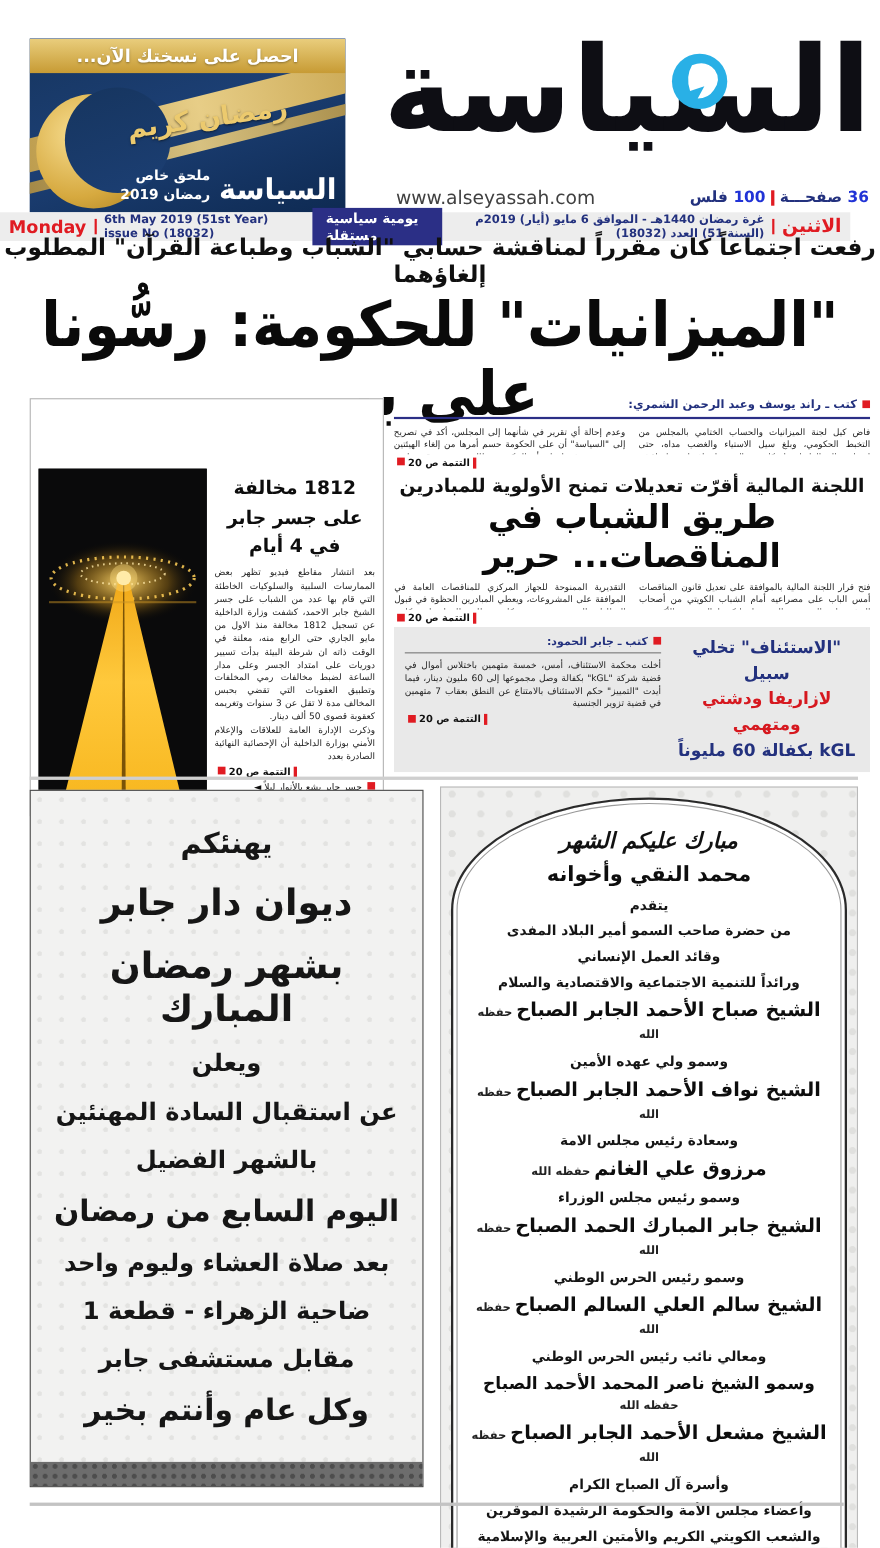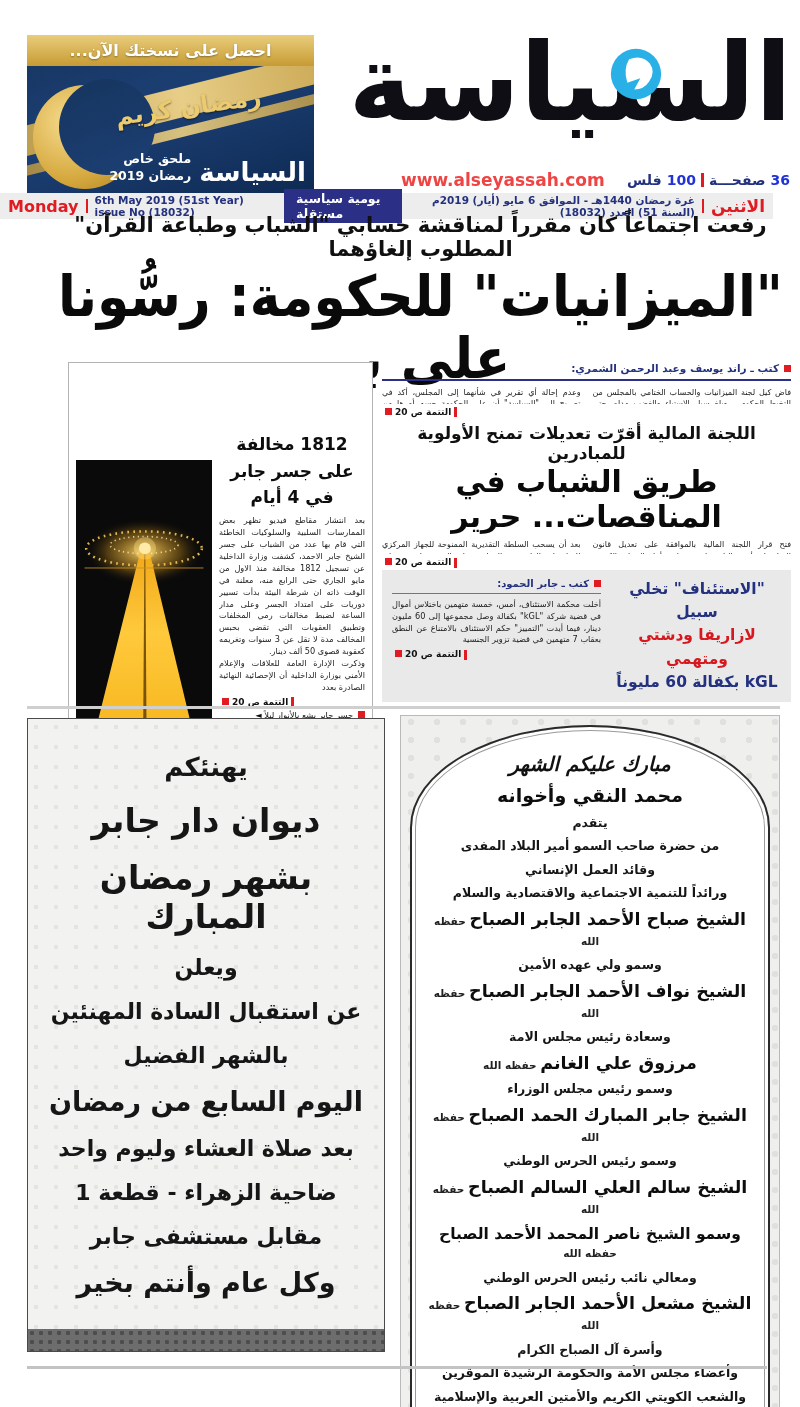--- a/index.html
+++ b/index.html
@@ -1,37 +1,37 @@
 <!DOCTYPE html>
 <html lang="ar" dir="rtl"><head>
 <meta charset="utf-8">
 <style>
   * { margin:0; padding:0; box-sizing:border-box; }
   html,body { background:#fff; }
   body { width:800px; height:1407px; position:relative; font-family:"DejaVu Sans", sans-serif; direction:rtl; overflow:hidden; }
-  .abs { position:absolute;padding-left:41px; }
+  .abs { position:absolute; }
 
   
   .promo { left:27px; top:35px; width:287px; height:158px; background:linear-gradient(160deg,#16355f 0%,#1c3f74 45%,#0e2a52 100%); overflow:hidden; }
   .promo-band { position:absolute; top:0; left:0; right:0; height:31px; background:linear-gradient(180deg,#e9cd7c,#c79b34); display:flex; align-items:center; justify-content:center; color:#fff; font-weight:bold; font-size:16px; text-shadow:0 1px 2px rgba(0,0,0,.35); }
   .ribbon1 { position:absolute; width:430px; height:30px; left:-60px; top:52px; background:linear-gradient(90deg,#b8923a,#f2d588,#c89f3e); transform:rotate(-14deg); opacity:.95; }
   .ribbon2 { position:absolute; width:430px; height:10px; left:-60px; top:92px; background:linear-gradient(90deg,#a07c2c,#ecd083,#a07c2c); transform:rotate(-14deg); opacity:.9; }
   .cres { position:absolute; left:6px; bottom:4px; width:104px; height:104px; border-radius:50%; background:radial-gradient(circle at 35% 35%, #f6dc8e, #d6a93f 60%, #a87c1f); }
   .cres::after { content:""; position:absolute; left:26px; top:-6px; width:96px; height:96px; border-radius:50%; background:linear-gradient(160deg,#16355f,#1c3f74); }
   .promo-callig { position:absolute; left:88px; top:58px; color:#ecca6e; font-weight:bold; font-size:24px; transform:rotate(-8deg); text-shadow:0 1px 2px rgba(0,0,0,.5); }
   .promo-foot { position:absolute; right:8px; bottom:8px; display:flex; direction:rtl; align-items:flex-end; gap:8px; }
   .promo-logo { color:#fff; font-weight:bold; font-size:26px; line-height:1; }
   .promo-supp { color:#fff; font-size:12.5px; font-weight:bold; text-align:right; line-height:1.35; }
 
   
   .logo-wrap { left:360px; top:26px; width:432px; height:140px; text-align:center; }
   .logo-text { font-size:108px; font-weight:bold; color:#0e0e14; line-height:1.05; letter-spacing:-2px; }
   .bird { position:absolute; left:250px; top:22px; width:52px; height:52px; }
   .mast-row { left:360px; top:170px; width:430px; display:flex; direction:ltr; justify-content:space-between; align-items:center; }
-  .site { color:#ef4444; font-weight:bold; font-size:17px; }
+  .site { color:#404040; font-weight:normal; font-size:17px; }
   .pages { direction:rtl; font-size:14px; font-weight:bold; color:#23317e; display:flex; align-items:center; gap:5px; }
   .pages .num { color:#2133d6; }
   .vbar-red { display:inline-block; width:3px; height:14px; background:#e01b22; }
 
   
   .datebar { left:0; top:193px; width:773px; height:26px; background:#ededed; display:flex; direction:ltr; align-items:center; padding:0 8px; gap:7px; }
   .d-en-day { color:#e01b22; font-weight:bold; font-size:16px; }
   .d-en { color:#23317e; font-size:10.5px; font-weight:bold; }
   .d-badge { background:#2b2f86; color:#fff; font-size:12.5px; font-weight:bold; padding:2px 12px; }
   .d-ar { color:#23317e; font-size:10.5px; font-weight:bold; direction:rtl; }
@@ -266,22 +266,22 @@
       <div class="adline n"><span>ورائداً للتنمية الاجتماعية والاقتصادية والسلام</span></div>
       <div class="adline name"><span>الشيخ صباح الأحمد الجابر الصباح</span><span class="sfx"> حفظه الله</span></div>
       <div class="adline n"><span>وسمو ولي عهده الأمين</span></div>
       <div class="adline name"><span>الشيخ نواف الأحمد الجابر الصباح</span><span class="sfx"> حفظه الله</span></div>
       <div class="adline n"><span>وسعادة رئيس مجلس الامة</span></div>
       <div class="adline name"><span>مرزوق علي الغانم</span><span class="sfx"> حفظه الله</span></div>
       <div class="adline n"><span>وسمو رئيس مجلس الوزراء</span></div>
       <div class="adline name"><span>الشيخ جابر المبارك الحمد الصباح</span><span class="sfx"> حفظه الله</span></div>
       <div class="adline n"><span>وسمو رئيس الحرس الوطني</span></div>
       <div class="adline name"><span>الشيخ سالم العلي السالم الصباح</span><span class="sfx"> حفظه الله</span></div>
+      <div class="adline n"><span>ومعالي نائب رئيس الحرس الوطني</span></div>
       <div class="adline name2"><span>وسمو الشيخ ناصر المحمد الأحمد الصباح</span><span class="sfx"> حفظه الله</span></div>
-      <div class="adline n"><span>ومعالي نائب رئيس الحرس الوطني</span></div>
       <div class="adline name"><span>الشيخ مشعل الأحمد الجابر الصباح</span><span class="sfx"> حفظه الله</span></div>
       <div class="adline n"><span>وأسرة آل الصباح الكرام</span></div>
       <div class="adline n"><span>وأعضاء مجلس الأمة والحكومة الرشيدة الموقرين</span></div>
       <div class="adline n"><span>والشعب الكويتي الكريم والأمتين العربية والإسلامية</span></div>
       <div class="adline n"><span>بأسمى التهاني والتبريكات وأطيب التمنيات بمناسبة</span></div>
       <div class="adline title"><span>حلول شهر رمضان المبارك</span></div>
       <div class="adline cal"><span>كل عام وانتم بخير</span></div>
     </div>
 </div>
 

